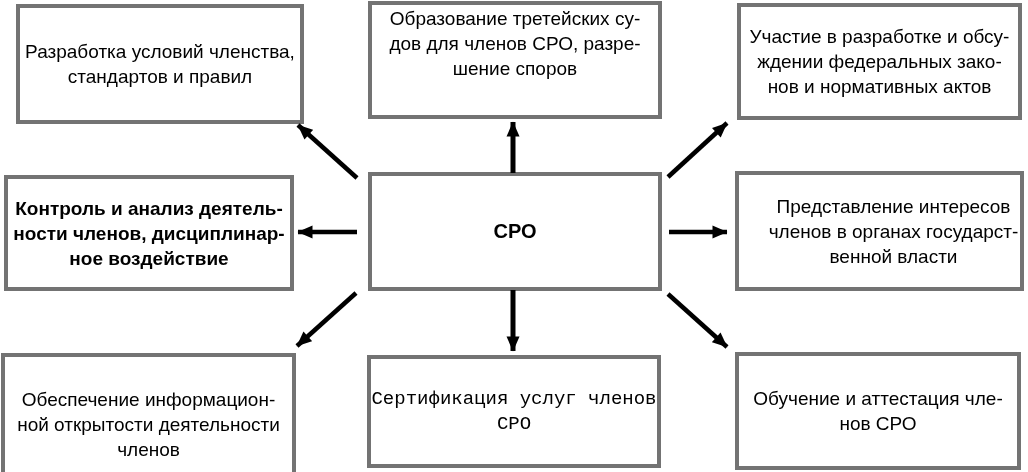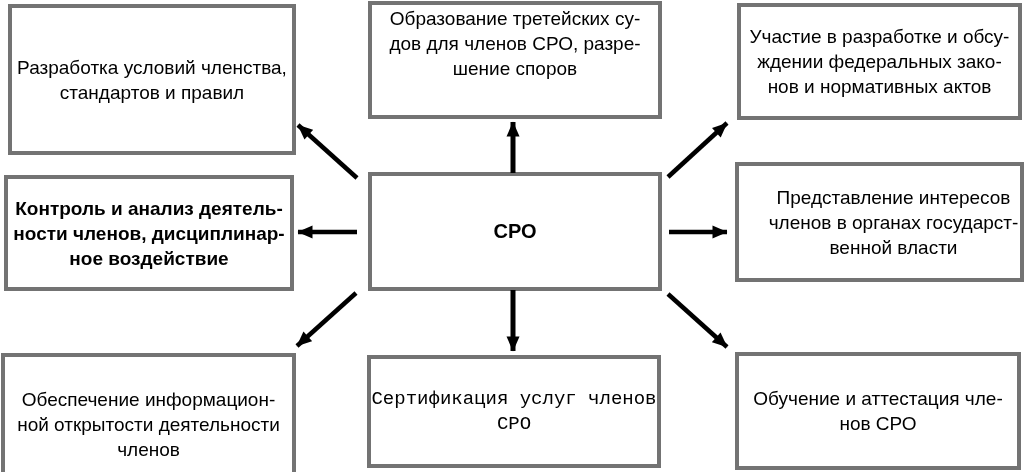--- a/index.html
+++ b/index.html
@@ -44,38 +44,38 @@
     width: 1028px;
     height: 472px;
     pointer-events: none;
   }
 </style>
 </head>
 <body>
 
 <div class="canvas">
 
-  <div class="node" style="left:8px; top:4px; width:288px; height:151px;">Разработка условий членства,
+  <div class="node" style="left:16px; top:4px; width:288px; height:120px;">Разработка условий членства,
 стандартов и правил</div>
 
   <div class="node top-align" style="left:368px; top:1px; width:294px; height:118px;">Образование третейских су-
 дов для членов СРО, разре-
 шение споров</div>
 
   <div class="node" style="left:737px; top:3px; width:285px; height:117px;">Участие в разработке и обсу-
 ждении федеральных зако-
 нов и нормативных актов</div>
 
   <div class="node" style="left:4px; top:175px; width:290px; height:116px;font-weight:bold;">Контроль и анализ деятель-
 ности членов, дисциплинар-
 ное воздействие</div>
 
   <div class="node center-node" style="left:368px; top:172px; width:294px; height:119px;">СРО</div>
 
-  <div class="node" style="left:735px; top:162px; width:289px; height:120px;padding-left:28px;">Представление интересов
+  <div class="node" style="left:735px; top:171px; width:289px; height:120px;padding-left:28px;">Представление интересов
 членов в органах государст-
 венной власти</div>
 
   <div class="node" style="left:1px; top:353px; width:295px; height:143px;">Обеспечение информацион-
 ной открытости деятельности
 членов</div>
 
   <div class="node" style="left:367px; top:355px; width:294px; height:113px;font-family:Liberation Mono, monospace;">Сертификация услуг членов
 СРО</div>
 

